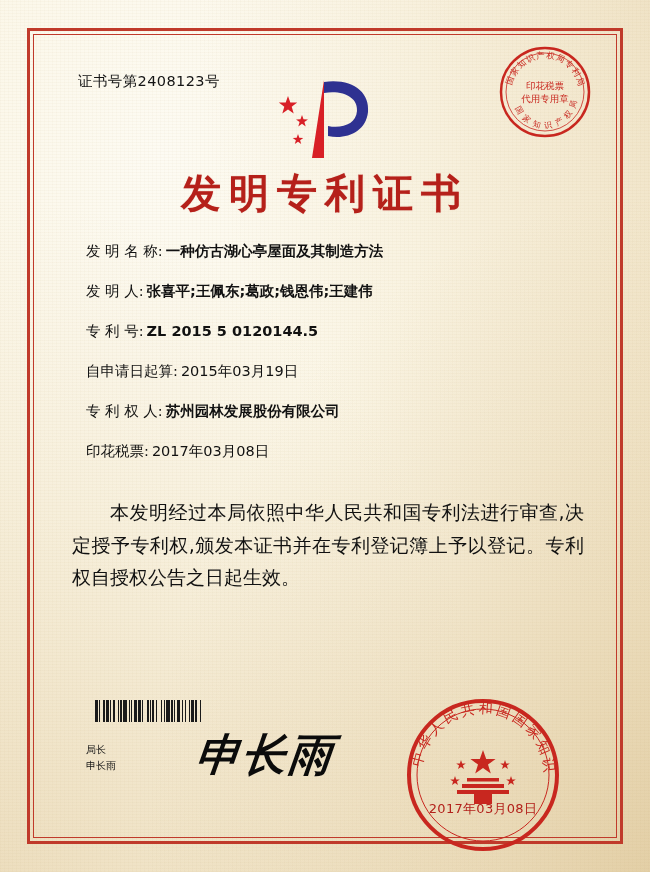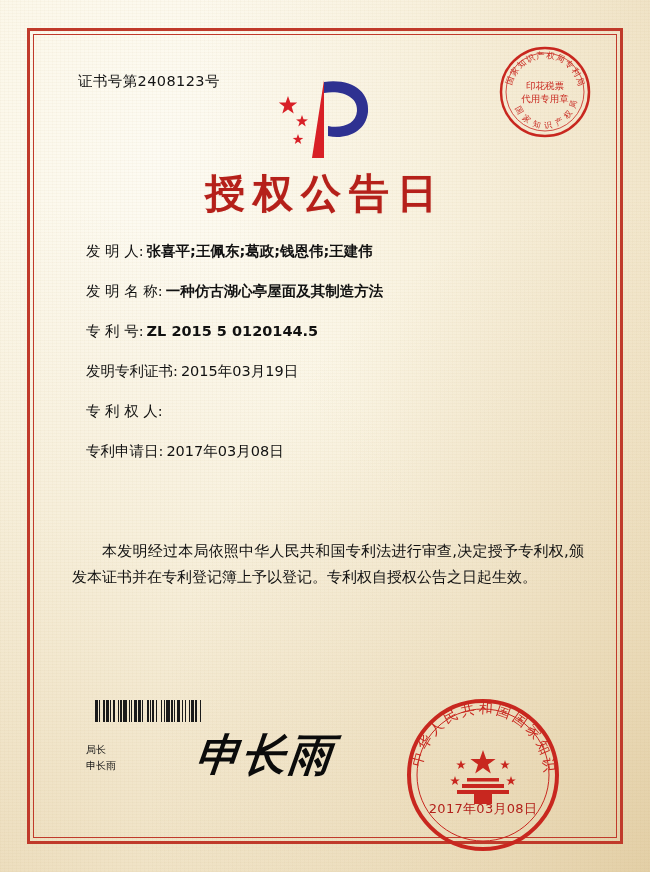--- a/index.html
+++ b/index.html
@@ -133,22 +133,22 @@
   }
   .field-value.bold {
     font-weight: bold;
   }
 
   
   .paragraphs {
     position: absolute;
     left: 72px;
     right: 66px;
-    top: 539px;
-    font-size: 15px;
+    top: 496px;
+    font-size: 19px;
     line-height: 1.72;
     color: #111111;
     text-align: justify;
   }
   .paragraphs p {
     margin: 0 0 2px 0;
     text-indent: 2em;
   }
 
   
@@ -245,44 +245,45 @@
         <polygon points="52,6 52,84 40,84" fill="#d81f26"></polygon>
         <polygon points="52,6 52,84 66,84" fill="#2e3191" opacity="0.0"></polygon>
         <polygon points="52,22 52,84 64,84" fill="#d81f26" opacity="0.0"></polygon>
 
         <polygon fill="#d81f26" points="16,22 18.3,28.5 25.2,28.6 19.7,32.8 21.7,39.4 16,35.4 10.3,39.4 12.3,32.8 6.8,28.6 13.7,28.5"></polygon>
         <polygon fill="#d81f26" points="30,41 31.5,45.3 36,45.4 32.4,48.1 33.7,52.4 30,49.8 26.3,52.4 27.6,48.1 24,45.4 28.5,45.3"></polygon>
         <polygon fill="#d81f26" points="26,60 27.3,63.8 31.3,63.9 28.1,66.3 29.2,70.1 26,67.8 22.8,70.1 23.9,66.3 20.7,63.9 24.7,63.8"></polygon>
       </svg>
     </div>
 
-    <div class="title">授权公告日</div>
+    <div class="title">发明专利证书</div>
 
     <div class="fields">
+      <div class="field-row">
+        <span class="field-label">发 明 名 称:</span>
+        <span class="field-value bold">一种仿古湖心亭屋面及其制造方法</span>
+      </div>
       <div class="field-row">
         <span class="field-label">发 明 人:</span>
         <span class="field-value bold">张喜平;王佩东;葛政;钱恩伟;王建伟</span>
       </div>
       <div class="field-row">
-        <span class="field-label">发 明 名 称:</span>
-        <span class="field-value bold">一种仿古湖心亭屋面及其制造方法</span>
-      </div>
-      <div class="field-row">
         <span class="field-label">专 利 号:</span>
         <span class="field-value bold">ZL 2015 5 0120144.5</span>
       </div>
       <div class="field-row">
-        <span class="field-label">发明专利证书:</span>
+        <span class="field-label">自申请日起算:</span>
         <span class="field-value">2015年03月19日</span>
       </div>
       <div class="field-row">
         <span class="field-label">专 利 权 人:</span>
-      </div>
-      <div class="field-row">
-        <span class="field-label">专利申请日:</span>
+        <span class="field-value bold">苏州园林发展股份有限公司</span>
+      </div>
+      <div class="field-row">
+        <span class="field-label">印花税票:</span>
         <span class="field-value">2017年03月08日</span>
       </div>
     </div>
 
     <div class="paragraphs">
       <p>本发明经过本局依照中华人民共和国专利法进行审查,决定授予专利权,颁发本证书并在专利登记簿上予以登记。专利权自授权公告之日起生效。</p>
     </div>
 
     <div class="barcode" id="barcode">
         <i style="width:3.3000000000000003px;background:#1a1a1a"></i>

